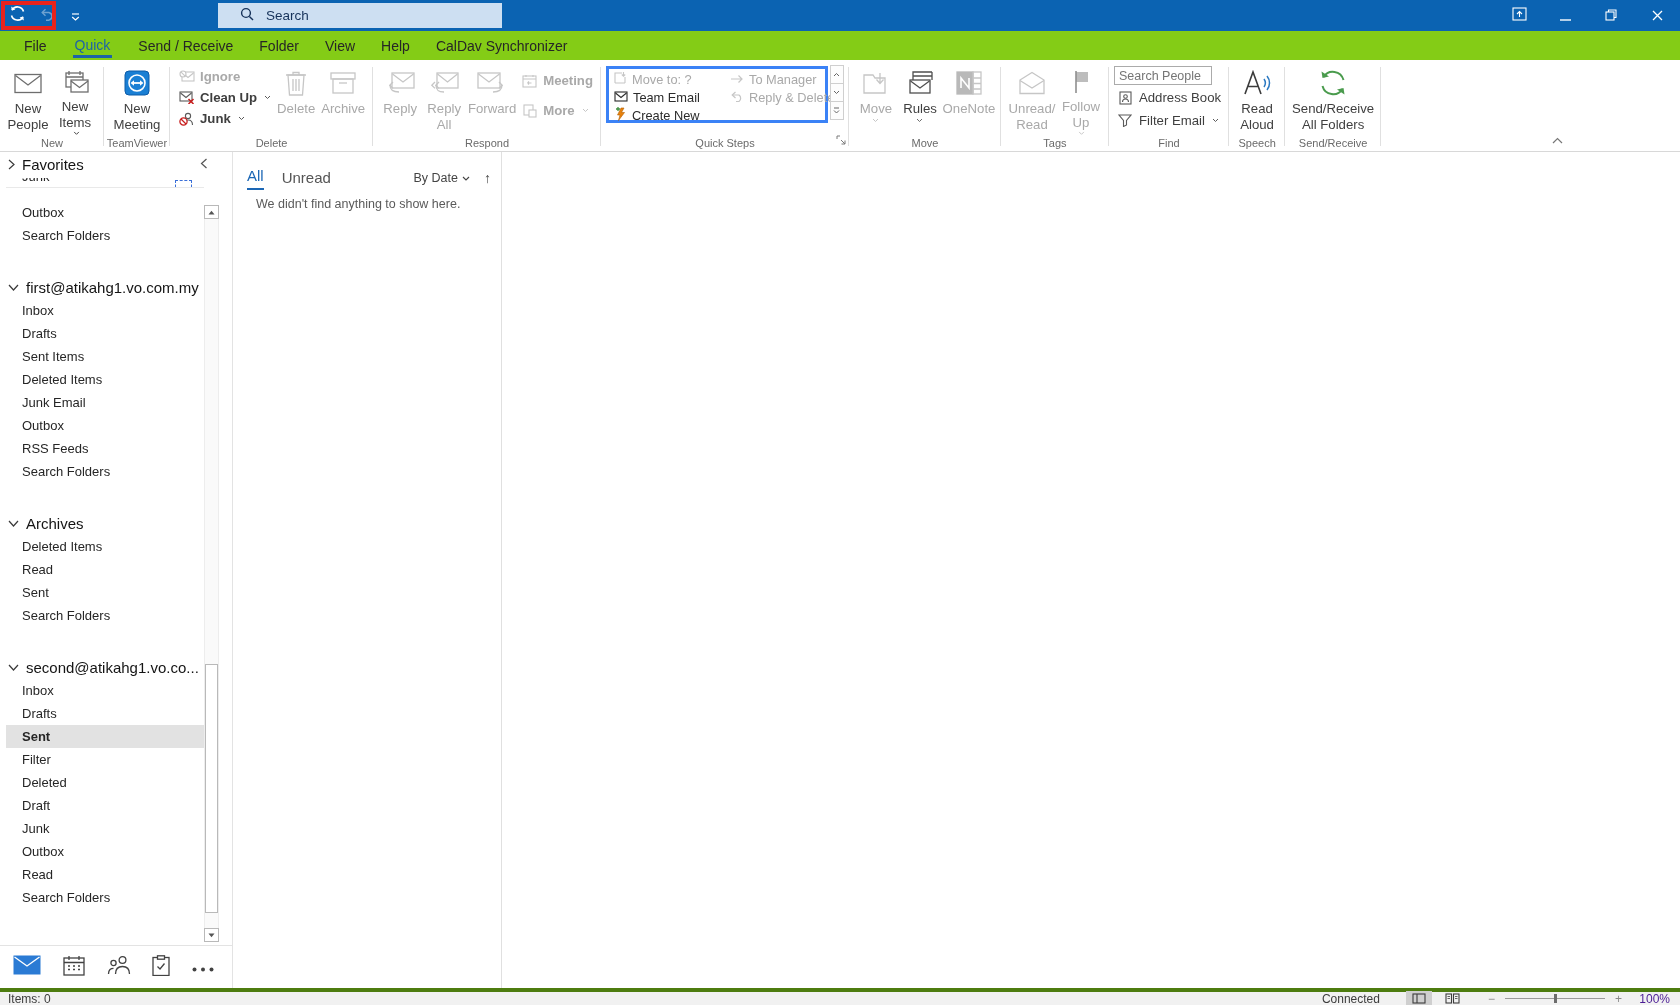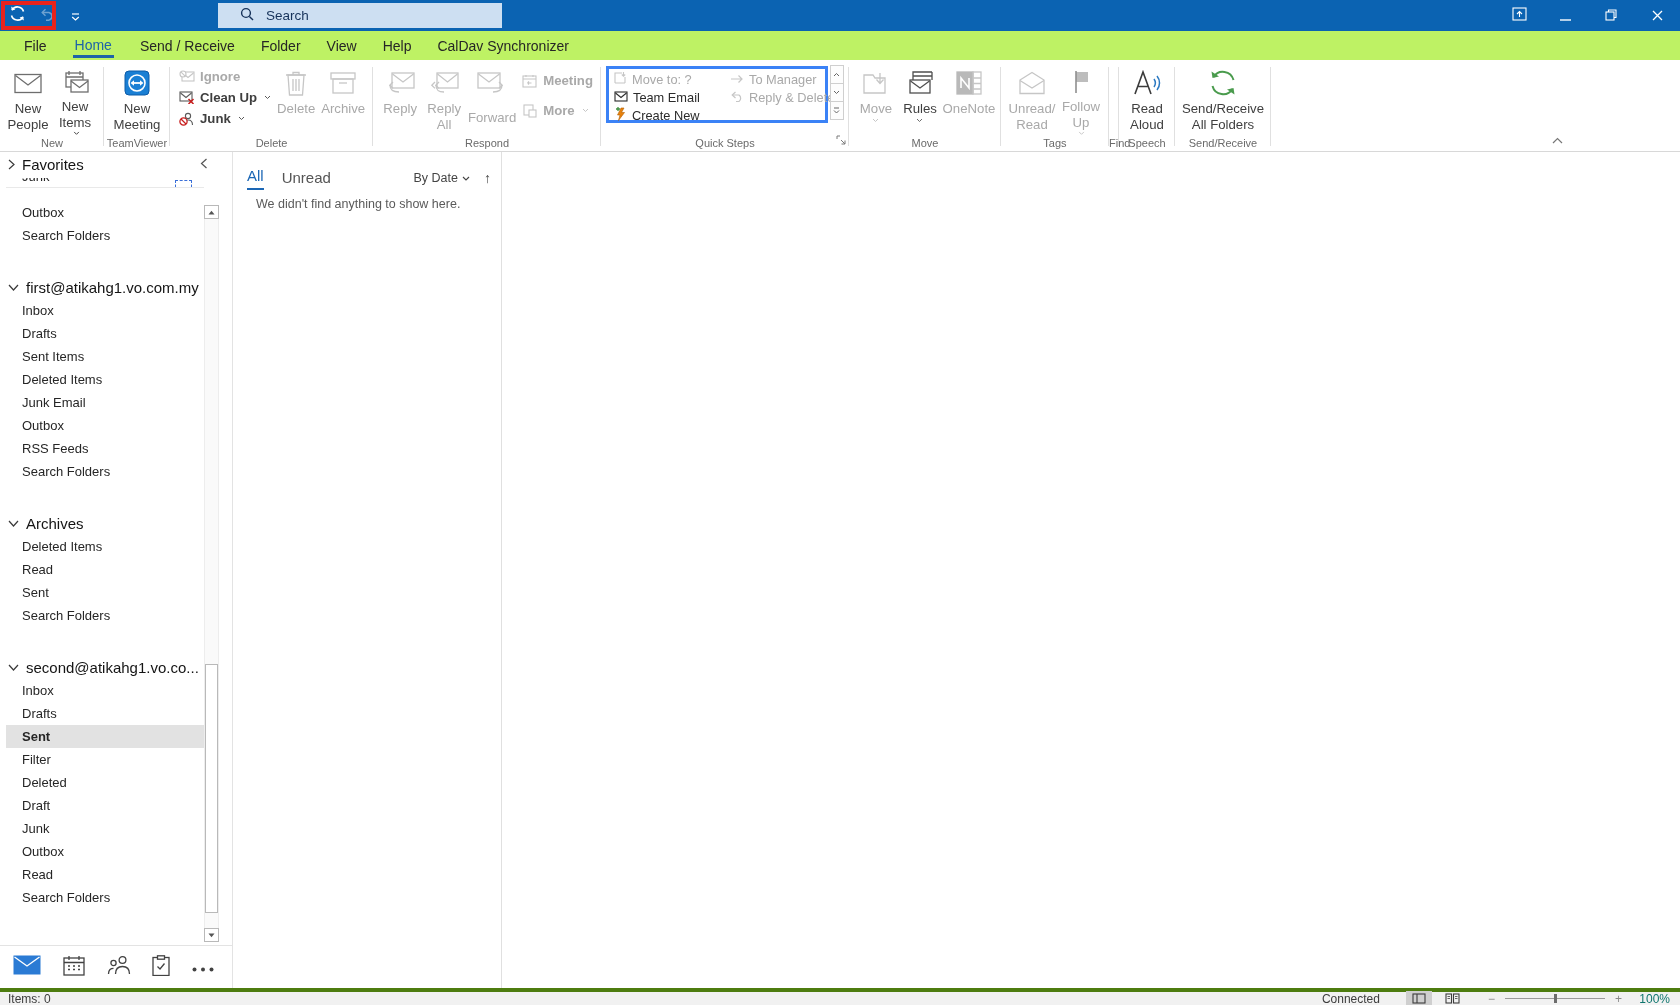--- a/index.html
+++ b/index.html
@@ -13,21 +13,21 @@
   .qat-btn { width:34px; height:31px; display:flex; align-items:center; justify-content:center; }
   .annotation-box { position:absolute; left:1px; top:1px; width:55px; height:29px; border:4px solid #e8231d; pointer-events:none; z-index:50; }
   .qat-undo { opacity:.4; }
   .search-box { position:absolute; left:218px; top:3px; width:284px; height:25px; background:#cddff2; display:flex; align-items:center; padding-left:22px; }
   .search-box input { border:none; outline:none; background:transparent; font-family:"Liberation Sans",sans-serif; font-size:13.5px; color:#16325a; width:190px; margin-left:12px; }
   .search-box input::placeholder { color:#16325a; opacity:1; }
   .winctl { position:absolute; right:0; top:0; height:31px; display:flex; }
   .winctl .wbtn { width:46px; height:31px; display:flex; align-items:center; justify-content:center; color:#fff; }
 
   
-  .tabrow { position:absolute; top:31px; left:0; right:0; height:29px; background:#bef264; display:flex; align-items:stretch; padding-left:11px; }
+  .tabrow { position:absolute; top:31px; left:0; right:0; height:29px; background:#84cc16; display:flex; align-items:stretch; padding-left:11px; }
   .tab { padding:0 13px; display:flex; align-items:center; font-size:14px; color:#262626; cursor:default; }
   .tab.active span { color:#1d63a8; border-bottom:3px solid #1d63a8; padding:4px 2px 2px; }
 
   
   .ribbon { position:absolute; top:60px; left:0; right:0; height:92px; background:#fff; border-bottom:1px solid #d8d8d8; display:flex; align-items:stretch; }
   .rgroup { position:relative; display:flex; padding:2px 5px 15px 5px; }
   .rgroup::after { content:""; position:absolute; right:0; top:7px; bottom:5px; width:1px; background:#e0e0e0; }
   .rgroup-label { position:absolute; bottom:2px; left:0; right:0; text-align:center; font-size:11px; color:#6a6a6a; white-space:nowrap; }
   .big-btn { min-width:44px; display:flex; flex-direction:column; align-items:center; padding:3px 3px 0; font-size:13.2px; line-height:16px; color:#3f3f3f; text-align:center; }
   .big-btn .bicon { height:36px; display:flex; align-items:center; justify-content:center; color:#6e6e6e; }
@@ -85,21 +85,21 @@
   
   .statusbar { position:absolute; bottom:0; left:0; right:0; height:17px; background:#f1f1f1; border-top:4px solid #4d7c0f; display:flex; align-items:center; font-size:12px; color:#3d3d3d; padding:0 10px 0 8px; }
   .sb-right { margin-left:auto; display:flex; align-items:center; }
   .view-btn { width:26px; height:15px; display:flex; align-items:center; justify-content:center; color:#3d3d3d; margin-left:8px; }
   .view-btn.active { background:#cfcfcf; }
   .zoomctl { display:flex; align-items:center; margin-left:22px; color:#8a8a8a; }
   .zoom-track { position:relative; width:100px; height:9px; margin:0 10px; }
   .zoom-track .line { position:absolute; top:4px; left:0; right:0; height:1px; background:#9a9a9a; }
   .zoom-track .tick { position:absolute; top:2px; left:50%; width:1px; height:5px; background:#9a9a9a; }
   .zoom-track .thumb { position:absolute; top:0; left:49px; width:3px; height:9px; background:#6d6d6d; }
-  .zoom-pct { margin-left:14px; color:#0f766e; width:34px; text-align:right; }
+  .zoom-pct { margin-left:14px; color:#4c1d95; width:34px; text-align:right; }
 </style>
 </head>
 <body>
 
 <div class="titlebar">
   <div class="qat">
     <div class="qat-btn">
       <span>
         <svg width="19" height="17" viewBox="0 0 19 17" fill="none" stroke="#fff" stroke-width="1.6">
           <path d="M15.5 6.5 A6.3 6.3 0 0 0 4 5"></path>
@@ -171,21 +171,21 @@
       </span>
     </div>
   </div>
 </div>
 
 <div class="tabrow">
   <div class="tab">
       <span>File</span>
     </div>
   <div class="tab active">
-      <span>Home</span>
+      <span>Quick</span>
     </div>
   <div class="tab">
       <span>Send / Receive</span>
     </div>
   <div class="tab">
       <span>Folder</span>
     </div>
   <div class="tab">
       <span>View</span>
     </div>
@@ -323,21 +323,21 @@
         <svg width="30" height="24" viewBox="0 0 30 24" fill="none" stroke="currentColor" stroke-width="1.3">
           <rect x="8" y="2" width="21" height="15" fill="#fff"></rect>
             <path d="M8.5 3 L18.5 11 L28.5 3"></path>
           <path d="M15 21 C9 21 7 19 7 14"></path>
             <path d="M10 11 L6.8 14.2 L10 17.4"></path>
             <path d="M6 11 L2.8 14.2 L6 17.4"></path>
         </svg>
       </div>
       <span>Reply All</span>
     </div>
-    <div class="big-btn disabled" style="width:52px;gap:9px;">
+    <div class="big-btn disabled" style="width:52px;">
       <div class="bicon">
         <svg width="30" height="24" viewBox="0 0 30 24" fill="none" stroke="currentColor" stroke-width="1.3">
           <rect x="1" y="2" width="22" height="15" fill="#fff"></rect>
             <path d="M1.5 3 L12 11 L22.5 3"></path>
           <path d="M16 21 C22 21 25 19 25 14"></path>
             <path d="M22 11 L25.2 14.2 L22 17.4"></path>
         </svg>
       </div>
       <span>Forward</span>
     </div>
@@ -501,20 +501,44 @@
       </div>
       <span>Follow Up</span>
         <svg class="chev" width="7" height="5" viewBox="0 0 7 5" fill="none" stroke="currentColor">
           <path d="M1 1 L3.5 3.5 L6 1"></path>
         </svg>
     </div>
     <div class="rgroup-label">Tags</div>
   </div>
 
   <div class="rgroup">
+    <div class="find-col">
+      <input class="sp-input" type="text" placeholder="Search People" style="">
+      <div class="small-btn">
+        <span class="sicon">
+          <svg width="13" height="14" viewBox="0 0 13 14" fill="none" stroke="#5a5a5a" stroke-width="1.1">
+            <rect x="1" y="1" width="11" height="12"></rect>
+              <circle cx="6.5" cy="5.5" r="1.8"></circle>
+              <path d="M3.5 11 C3.5 8.8 5 8 6.5 8 C8 8 9.5 8.8 9.5 11"></path>
+          </svg>
+        </span>
+        <span>Address Book</span>
+      </div>
+      <div class="small-btn">
+        <span class="sicon">
+          <svg width="14" height="13" viewBox="0 0 14 13" fill="none" stroke="#5a5a5a" stroke-width="1.1">
+            <path d="M1 1 H13 L8.5 6.5 V11 L5.5 12.5 V6.5 Z"></path>
+          </svg>
+        </span>
+        <span>Filter Email</span>
+        <svg class="chev" width="7" height="5" viewBox="0 0 7 5" fill="none" stroke="#5a5a5a">
+            <path d="M1 1 L3.5 3.5 L6 1"></path>
+          </svg>
+      </div>
+    </div>
     <div class="rgroup-label">Find</div>
   </div>
 
   <div class="rgroup">
     <div class="big-btn" style="width:46px;">
       <div class="bicon">
         <svg width="30" height="26" viewBox="0 0 30 26" fill="none">
           <path d="M3 24 L11 2 L19 24 M6.5 16.5 H15.5" stroke="#3b3b3b" stroke-width="1.6"></path>
           <path d="M22 9 A7 7 0 0 1 22 17" stroke="#2b79c2" stroke-width="1.5"></path>
           <path d="M25 6 A11 11 0 0 1 25 20" stroke="#2b79c2" stroke-width="1.5"></path>

